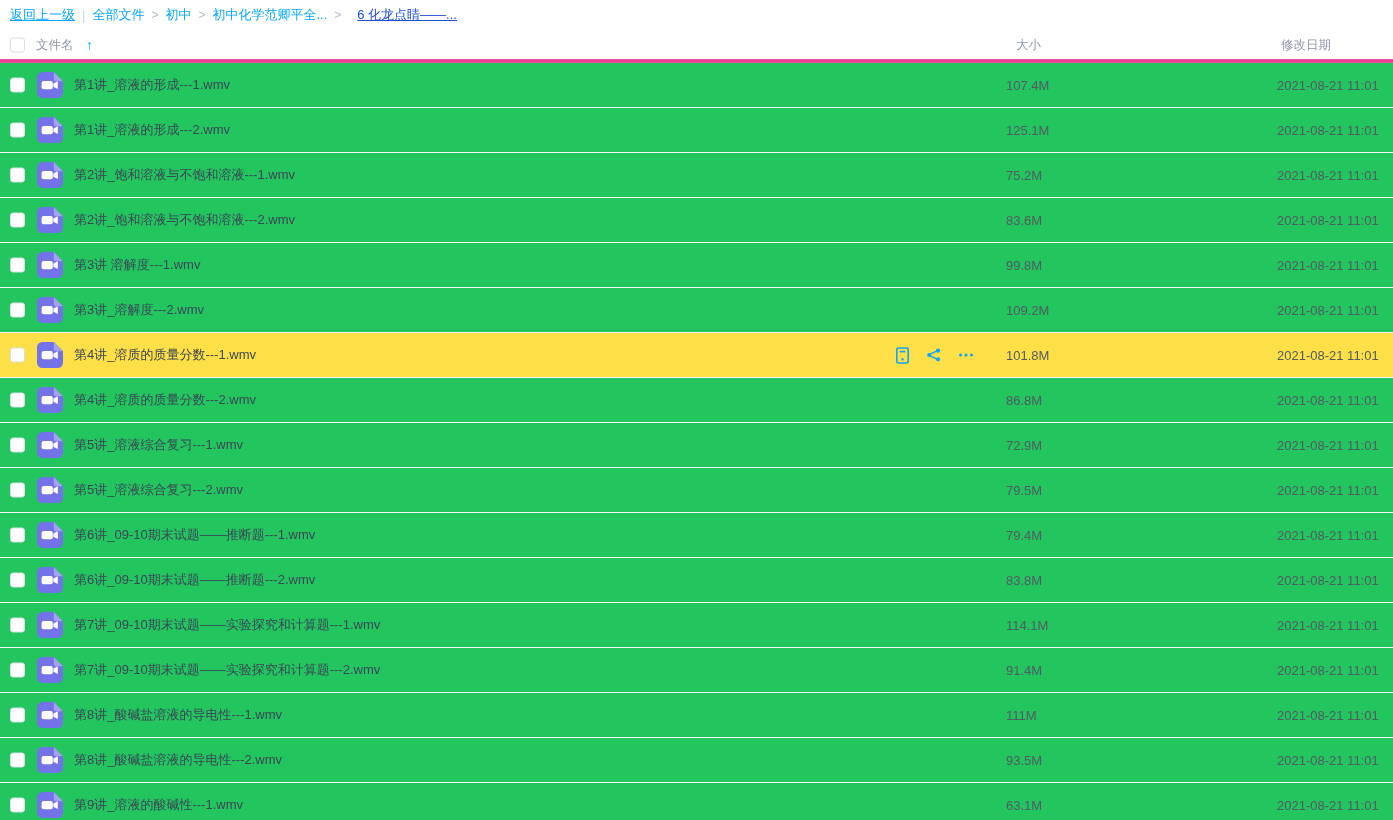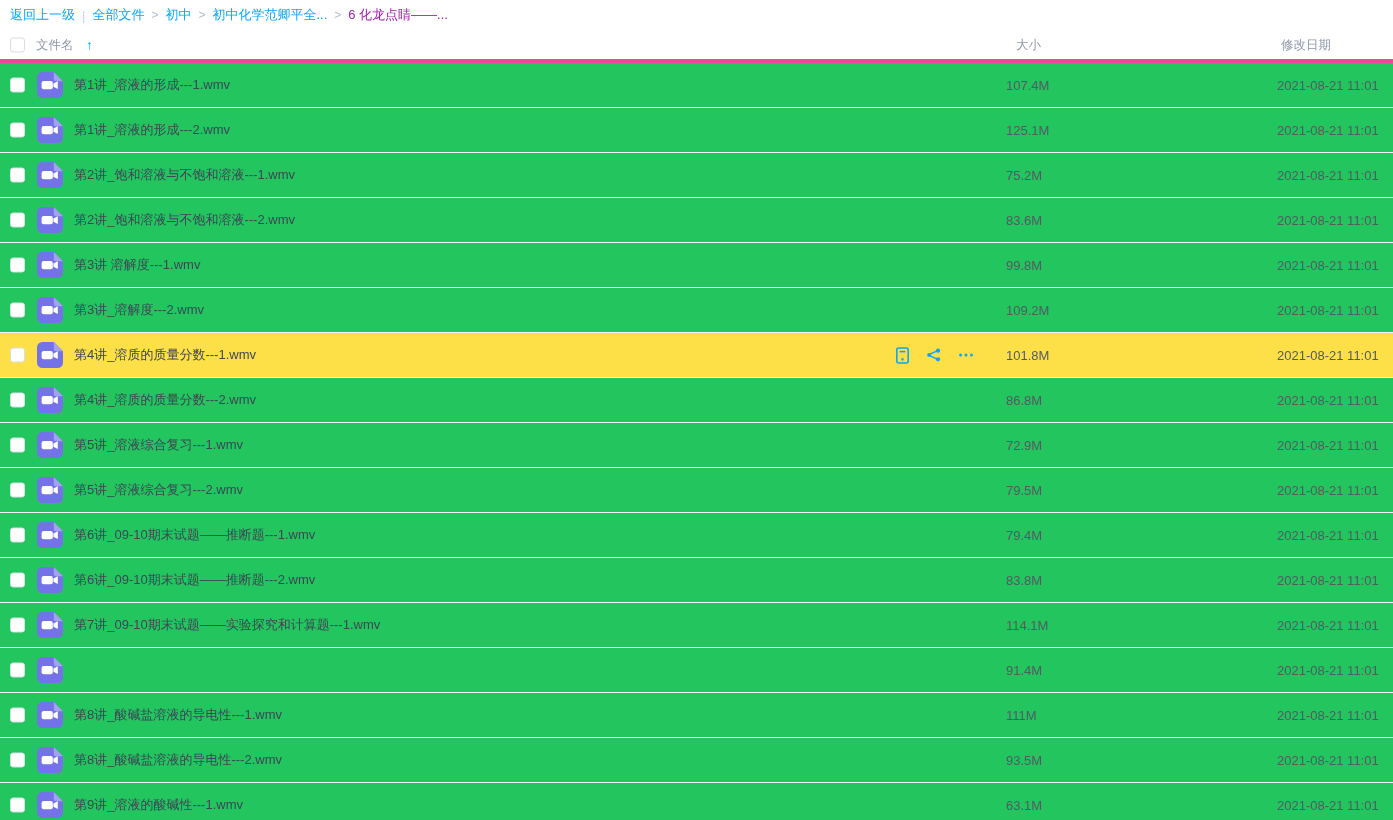--- a/index.html
+++ b/index.html
@@ -3,24 +3,24 @@
 <meta charset="utf-8">
 <style>
   * { margin:0; padding:0; box-sizing:border-box; }
   html,body { background:#fff; }
   body { font-family:"Liberation Sans","DejaVu Sans",sans-serif; }
   .app { position:relative; width:1393px; height:820px; overflow:hidden; background:#fff; }
 
   
   .breadcrumb { display:flex; align-items:center; height:30px; padding-left:10px; font-size:13px; white-space:nowrap; }
   .breadcrumb .crumb-link { color:#06a7ff; cursor:pointer; margin:0 3px; }
-  .breadcrumb .crumb-link:first-child { margin-left:0; }
+  .breadcrumb .crumb-link:first-child { margin-left:0;text-decoration:underline; }
   .breadcrumb .sep-pipe { color:#c9d6e2; margin:0 4px; }
   .breadcrumb .sep-arrow { color:#aebecd; margin:0 4px; font-size:12px; }
-  .breadcrumb .crumb-current { color:#a21caf; margin-left:3px; }
+  .breadcrumb .crumb-current { color:#1d4ed8; margin-left:12px;text-decoration:underline; }
 
   
   .list-header { position:relative; height:33px; border-bottom:4px solid #ec4899; color:#8f97a8; font-size:12.5px; }
   .list-header .hcell { position:absolute; top:50%; transform:translateY(-50%); }
   .h-check { left:10px; }
   .h-name  { left:36px; }
   .h-sort  { left:86px; color:#06a7ff; font-weight:bold; font-size:14px; cursor:pointer; }
   .h-size  { left:1016px; }
   .h-date  { left:1281px; }
 
@@ -301,20 +301,21 @@
   <div class="row">
     <span class="checkbox"></span>
     <span class="file-icon">
       <svg width="26" height="26" viewBox="0 0 26 26">
         <path d="M5.5,0 H16.8 L26,9.2 V20.5 A5.5,5.5 0 0 1 20.5,26 H5.5 A5.5,5.5 0 0 1 0,20.5 V5.5 A5.5,5.5 0 0 1 5.5,0 Z" fill="#7472e8"></path>
         <path d="M16.8,0 L26,9.2 H19.3 A2.5,2.5 0 0 1 16.8,6.7 Z" fill="#a3a1f1"></path>
         <rect x="4.6" y="9" width="11.2" height="8.2" rx="2" fill="#ffffff"></rect>
         <path d="M16.4,11.5 L20.8,9.3 V16.9 L16.4,14.7 Z" fill="#ffffff"></path>
       </svg>
     </span>
+    <span class="file-name">第7讲_09-10期末试题——实验探究和计算题---2.wmv</span>
 
     <span class="file-size">91.4M</span>
     <span class="file-date">2021-08-21 11:01</span>
   </div>
 
   <div class="row">
     <span class="checkbox"></span>
     <span class="file-icon">
       <svg width="26" height="26" viewBox="0 0 26 26">
         <path d="M5.5,0 H16.8 L26,9.2 V20.5 A5.5,5.5 0 0 1 20.5,26 H5.5 A5.5,5.5 0 0 1 0,20.5 V5.5 A5.5,5.5 0 0 1 5.5,0 Z" fill="#7472e8"></path>

